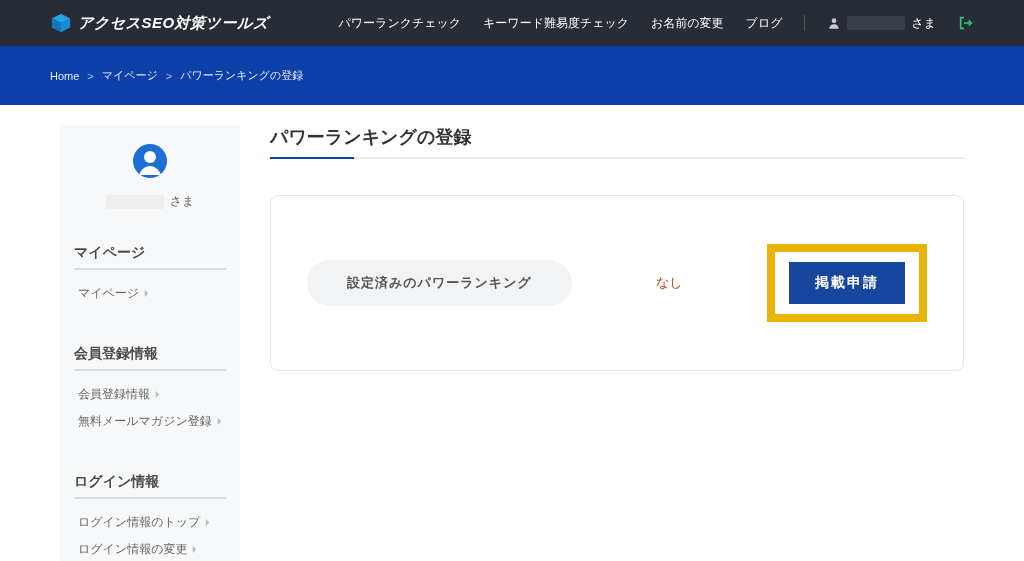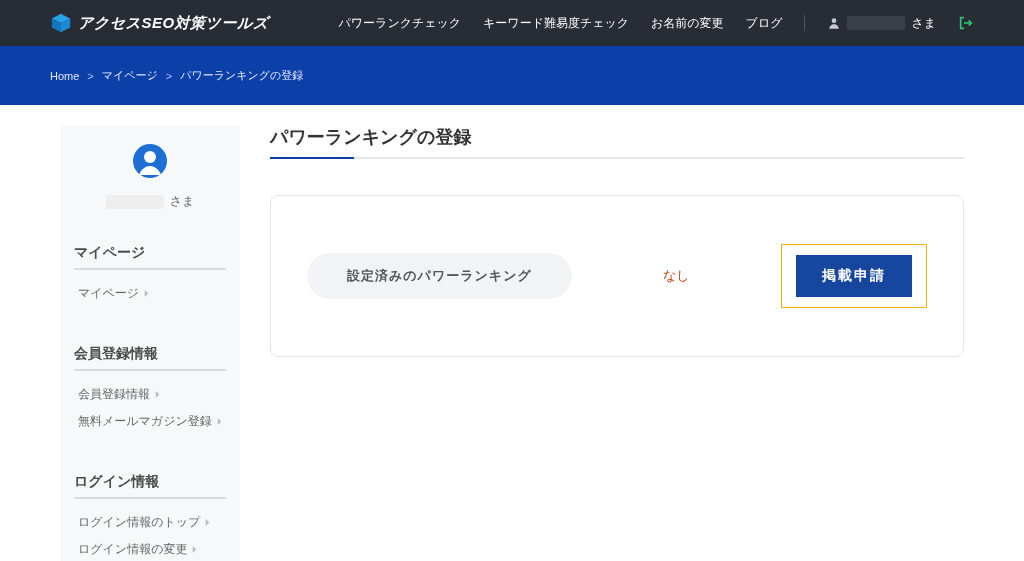--- a/index.html
+++ b/index.html
@@ -38,21 +38,21 @@
 
   
   .main { flex: 1; }
   .page-title { font-size: 18px; font-weight: 600; color: #333; padding-bottom: 10px; margin-bottom: 36px; position: relative; }
   .page-title::after { content: ""; position: absolute; left: 0; bottom: 0; height: 2px; width: 100%; background: #e4e6e9; }
   .page-title::before { content: ""; position: absolute; left: 0; bottom: 0; height: 2px; width: 84px; background: #0d3fa8; z-index: 1; }
 
   .card { border: 1px solid #e4e6e9; border-radius: 8px; padding: 48px 36px; display: flex; align-items: center; gap: 40px; }
   .pill { background: #f2f3f5; border-radius: 999px; padding: 14px 40px; font-size: 13px; color: #555; font-weight: 600; letter-spacing: 1px; flex: 0 0 auto; min-width: 260px; text-align: center; }
   .status-val { flex: 1; text-align: center; font-size: 13px; color: #c2410c; }
-  .apply-wrap { border: 1px solid #eab308; padding: 10px 14px; }
+  .apply-wrap { border: 8px solid #eab308; padding: 10px 14px; }
   .apply-btn { background: #17469e; color: #fff; border: none; padding: 12px 26px; font-size: 14px; font-weight: 600; letter-spacing: 2px; cursor: pointer; }
 </style>
 </head>
 <body>
 
 <div class="topbar">
   <div class="logo">
     <svg class="logo-cube" viewBox="0 0 24 24">
       <polygon points="12,2 22,7 12,12 2,7" fill="#2aa3e6"></polygon>
       <polygon points="2,7 12,12 12,22 2,17" fill="#1277c0"></polygon>

